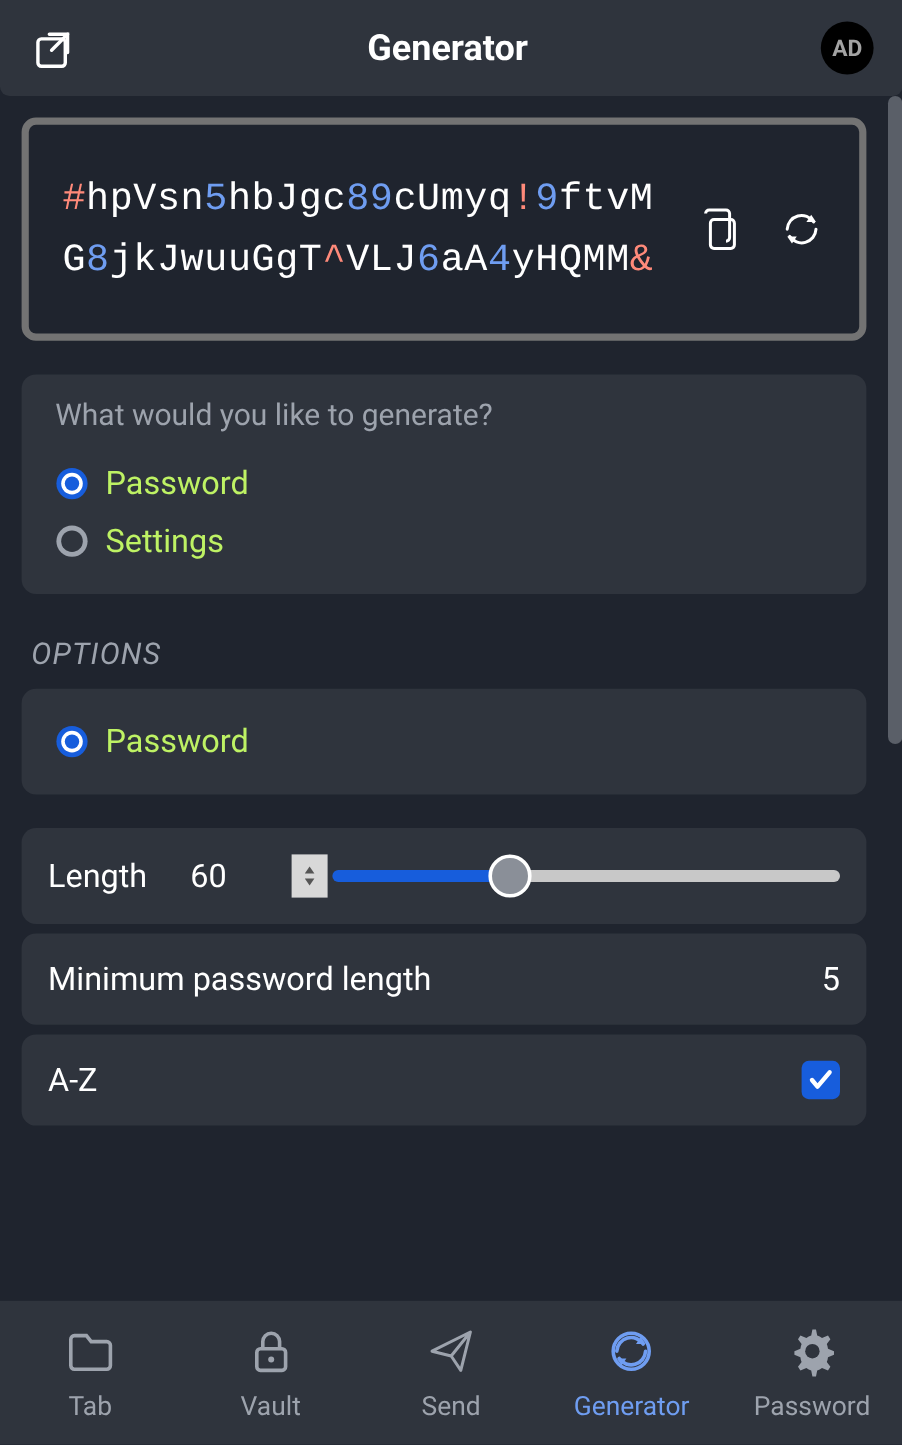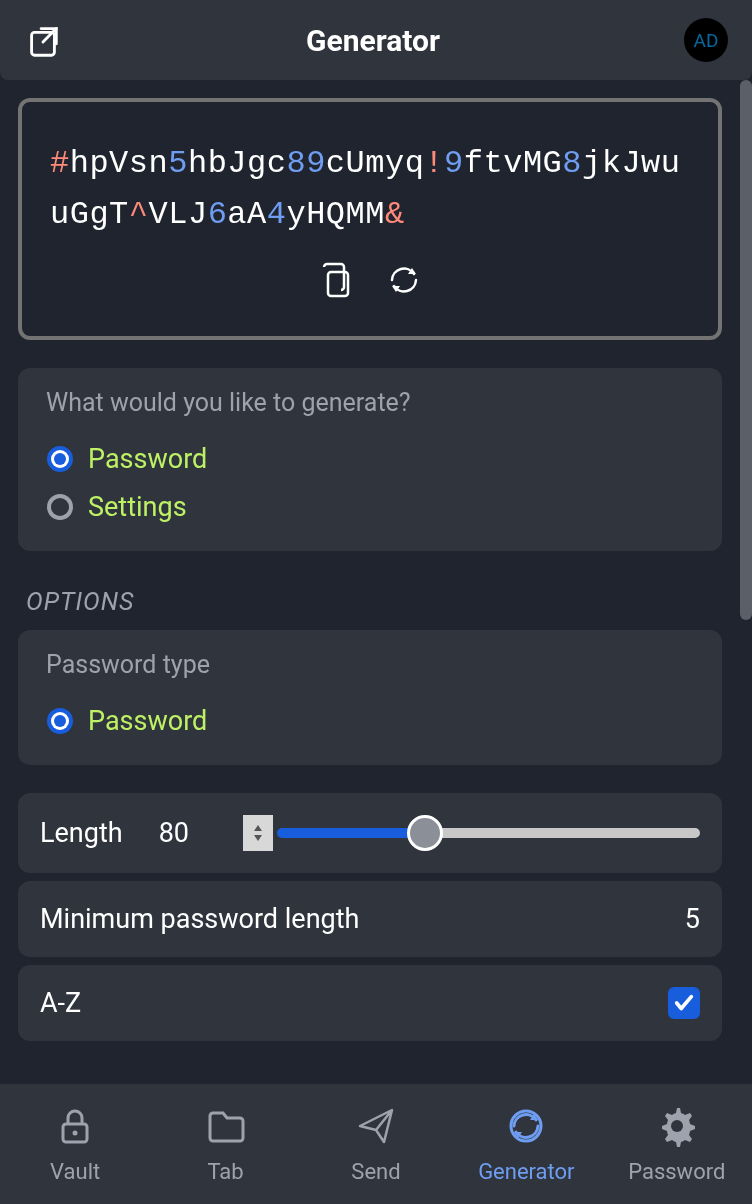--- a/index.html
+++ b/index.html
@@ -37,22 +37,22 @@
     }
     .avatar {
       width: 44px;
       height: 44px;
       border-radius: 50%;
       background: #000;
       display: flex;
       align-items: center;
       justify-content: center;
       font-size: 19px;
-      font-weight: 400;
-      color: #0369a1;
+      font-weight: 700;
+      color: #a3a3a3;
       cursor: pointer;
       text-align: right;
     }
     .content {
       position: absolute;
       top: 80px;
       left: 0;
       right: 12px;
       bottom: 120px;
       overflow-y: auto;
@@ -69,28 +69,27 @@
       height: 550px;
       background: transparent;
     }
     .scrollbar-thumb {
       width: 12px;
       height: 540px;
       background: #5a5f68;
       border-radius: 6px;
     }
     .password-box {
-      border: 4px solid #737373;
+      border: 6px solid #737373;
       border-radius: 12px;
       padding: 36px 28px;
       display: flex;
       align-items: center;
       gap: 20px;
       margin-bottom: 28px;
-      flex-direction: column;
     }
     .password-text {
       flex: 1;
       font-family: "SF Mono", Monaco, "Courier New", monospace;
       font-size: 32px;
       line-height: 1.6;
       word-break: break-all;
       letter-spacing: 0.5px;
     }
     .pw-letter { color: #ffffff; }
@@ -302,36 +301,35 @@
             <circle cx="14" cy="14" r="9" fill="#2f343d"></circle>
           </svg>
           <span class="radio-label">Settings</span>
         </div>
       </div>
   </div>
 
   <div class="section-label">OPTIONS</div>
 
   <div class="card">
-    <div class="card-question">Password type</div>
     <div id="pw-type-options">
         <div class="radio-row">
           <svg class="radio-selected-svg" viewBox="0 0 28 28">
             <circle cx="14" cy="14" r="13" fill="#175ddc"></circle>
             <circle cx="14" cy="14" r="9" fill="#fff"></circle>
             <circle cx="14" cy="14" r="6" fill="#175ddc"></circle>
           </svg>
           <span class="radio-label">Password</span>
         </div>
       </div>
   </div>
 
   <div class="option-row length-row">
     <span class="length-label">Length</span>
-    <span class="length-value">80</span>
+    <span class="length-value">60</span>
     <div class="slider-wrap">
       <div class="stepper">
         <svg width="14" height="10" viewBox="0 0 14 10">
             <path d="M7 2 L11 8 L3 8 Z" fill="#555"></path>
           </svg>
         <svg width="14" height="10" viewBox="0 0 14 10">
             <path d="M7 8 L11 2 L3 2 Z" fill="#555"></path>
           </svg>
       </div>
       <div class="slider-track">
@@ -352,31 +350,31 @@
         <path d="M4 12 L9 18 L20 5"></path>
       </svg>
     </div>
   </div>
 
 </div>
 
 <div class="bottom-nav" id="bottom-nav">
     <div class="nav-item">
       <div><svg class="nav-icon" viewBox="0 0 44 44" fill="currentColor">
+          <path d="M6 12 a3 3 0 0 1 3-3 h10 l4 5 h13 a3 3 0 0 1 3 3 v17 a3 3 0 0 1 -3 3 H9 a3 3 0 0 1 -3-3 Z" fill="none" stroke="currentColor" stroke-width="3"></path>
+        </svg></div>
+      <span>Tab</span>
+    </div>
+    <div class="nav-item">
+      <div><svg class="nav-icon" viewBox="0 0 44 44" fill="currentColor">
           <rect x="10" y="20" width="24" height="18" rx="3" fill="none" stroke="currentColor" stroke-width="3"></rect>
           <path d="M15 20 v-6 a7 7 0 0 1 14 0 v6" fill="none" stroke="currentColor" stroke-width="3"></path>
           <circle cx="22" cy="29" r="2.5"></circle>
         </svg></div>
       <span>Vault</span>
-    </div>
-    <div class="nav-item">
-      <div><svg class="nav-icon" viewBox="0 0 44 44" fill="currentColor">
-          <path d="M6 12 a3 3 0 0 1 3-3 h10 l4 5 h13 a3 3 0 0 1 3 3 v17 a3 3 0 0 1 -3 3 H9 a3 3 0 0 1 -3-3 Z" fill="none" stroke="currentColor" stroke-width="3"></path>
-        </svg></div>
-      <span>Tab</span>
     </div>
     <div class="nav-item">
       <div><svg class="nav-icon" viewBox="0 0 44 44" fill="currentColor">
           <path d="M6 22 L38 6 L30 38 L22 26 L6 22 Z M22 26 L38 6" fill="none" stroke="currentColor" stroke-width="2.5" stroke-linejoin="round"></path>
         </svg></div>
       <span>Send</span>
     </div>
     <div class="nav-item active">
       <div><svg class="nav-icon" viewBox="0 0 44 44" fill="none" stroke="currentColor" stroke-width="3">
           <circle cx="22" cy="22" r="15"></circle>

